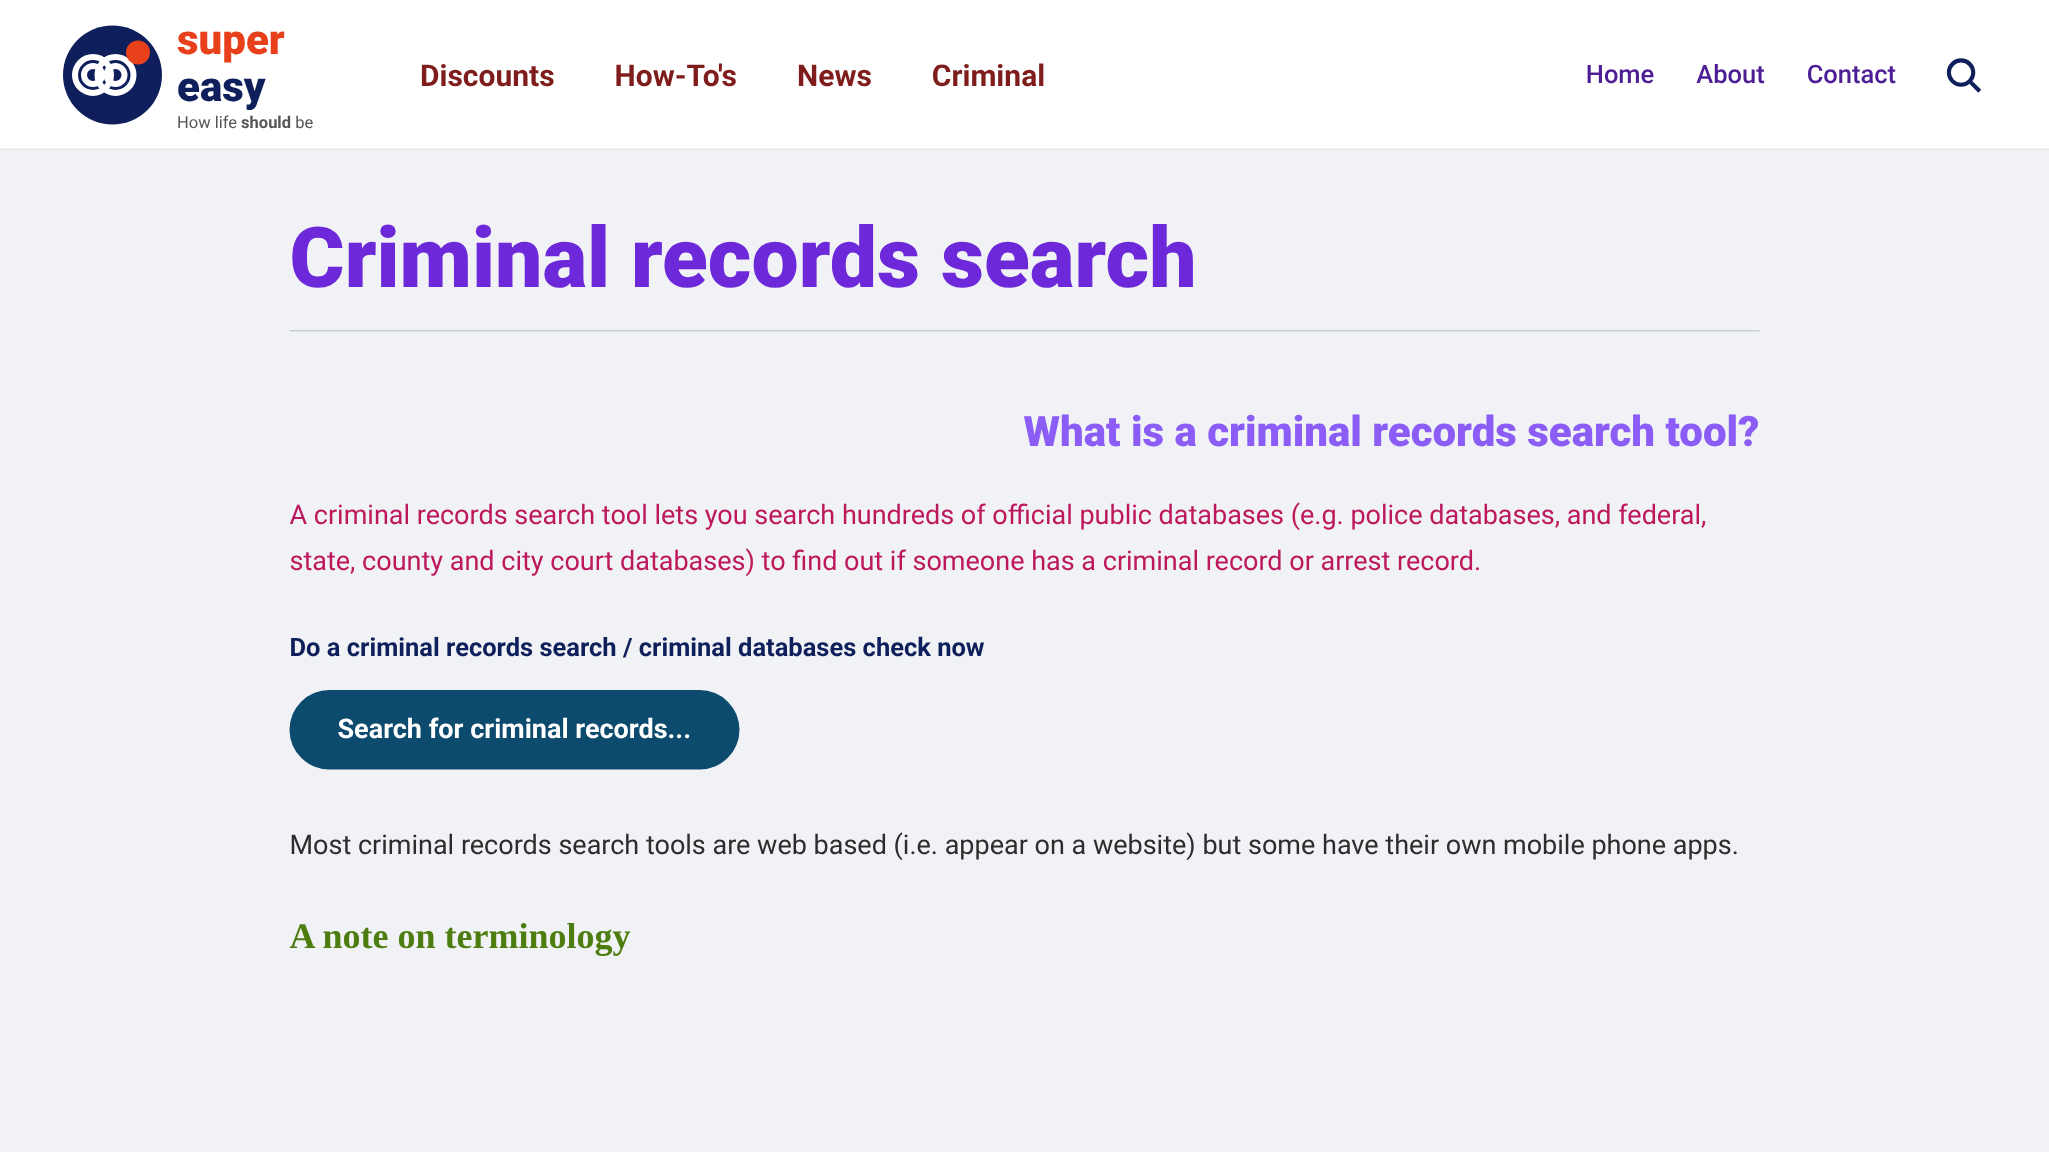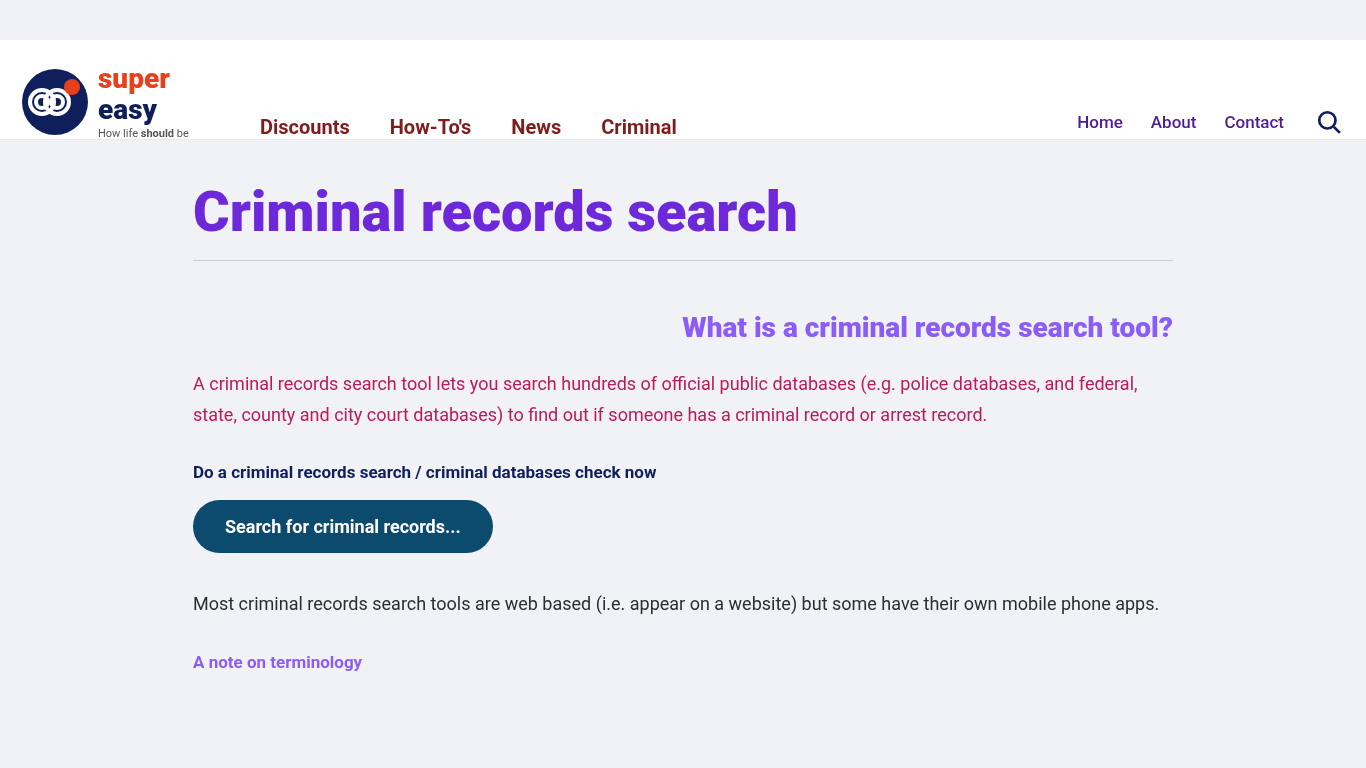--- a/index.html
+++ b/index.html
@@ -13,27 +13,26 @@
       background-color: #f0f2f5;
       color: #1a1a2e;
       width: 1366px;
       min-height: 768px;
     }
 
     
     header {
       background: #ffffff;
       display: flex;
-      align-items: flex-end;
-      padding: 0 20px;
+      align-items: center;
+      padding: 0 40px;
       height: 100px;
       border-bottom: 1px solid #e8e8e8;
       position: relative;
       z-index: 10;
-      margin-top: 40px;
     }
 
     .logo-area {
       display: flex;
       align-items: center;
       gap: 0;
       margin-right: 60px;
       text-decoration: none;
       min-width: 180px;
     }
@@ -182,24 +181,25 @@
     }
 
     .body-text-2 {
       font-size: 18px;
       color: #2d2d2d;
       line-height: 1.7;
       margin-bottom: 32px;
     }
 
     .note-heading {
-      font-size: 17px;
-      font-weight: 700;
-      color: #8b5cf6;
+      font-size: 24px;
+      font-weight: 700;
+      color: #4d7c0f;
       margin-bottom: 0;
+      font-family: Liberation Serif, serif;
     }
   </style>
 </head>
 <body>
 
 <header>
 
   <a class="logo-area" href="#">
 
     <svg class="logo-icon" viewBox="0 0 70 70">

